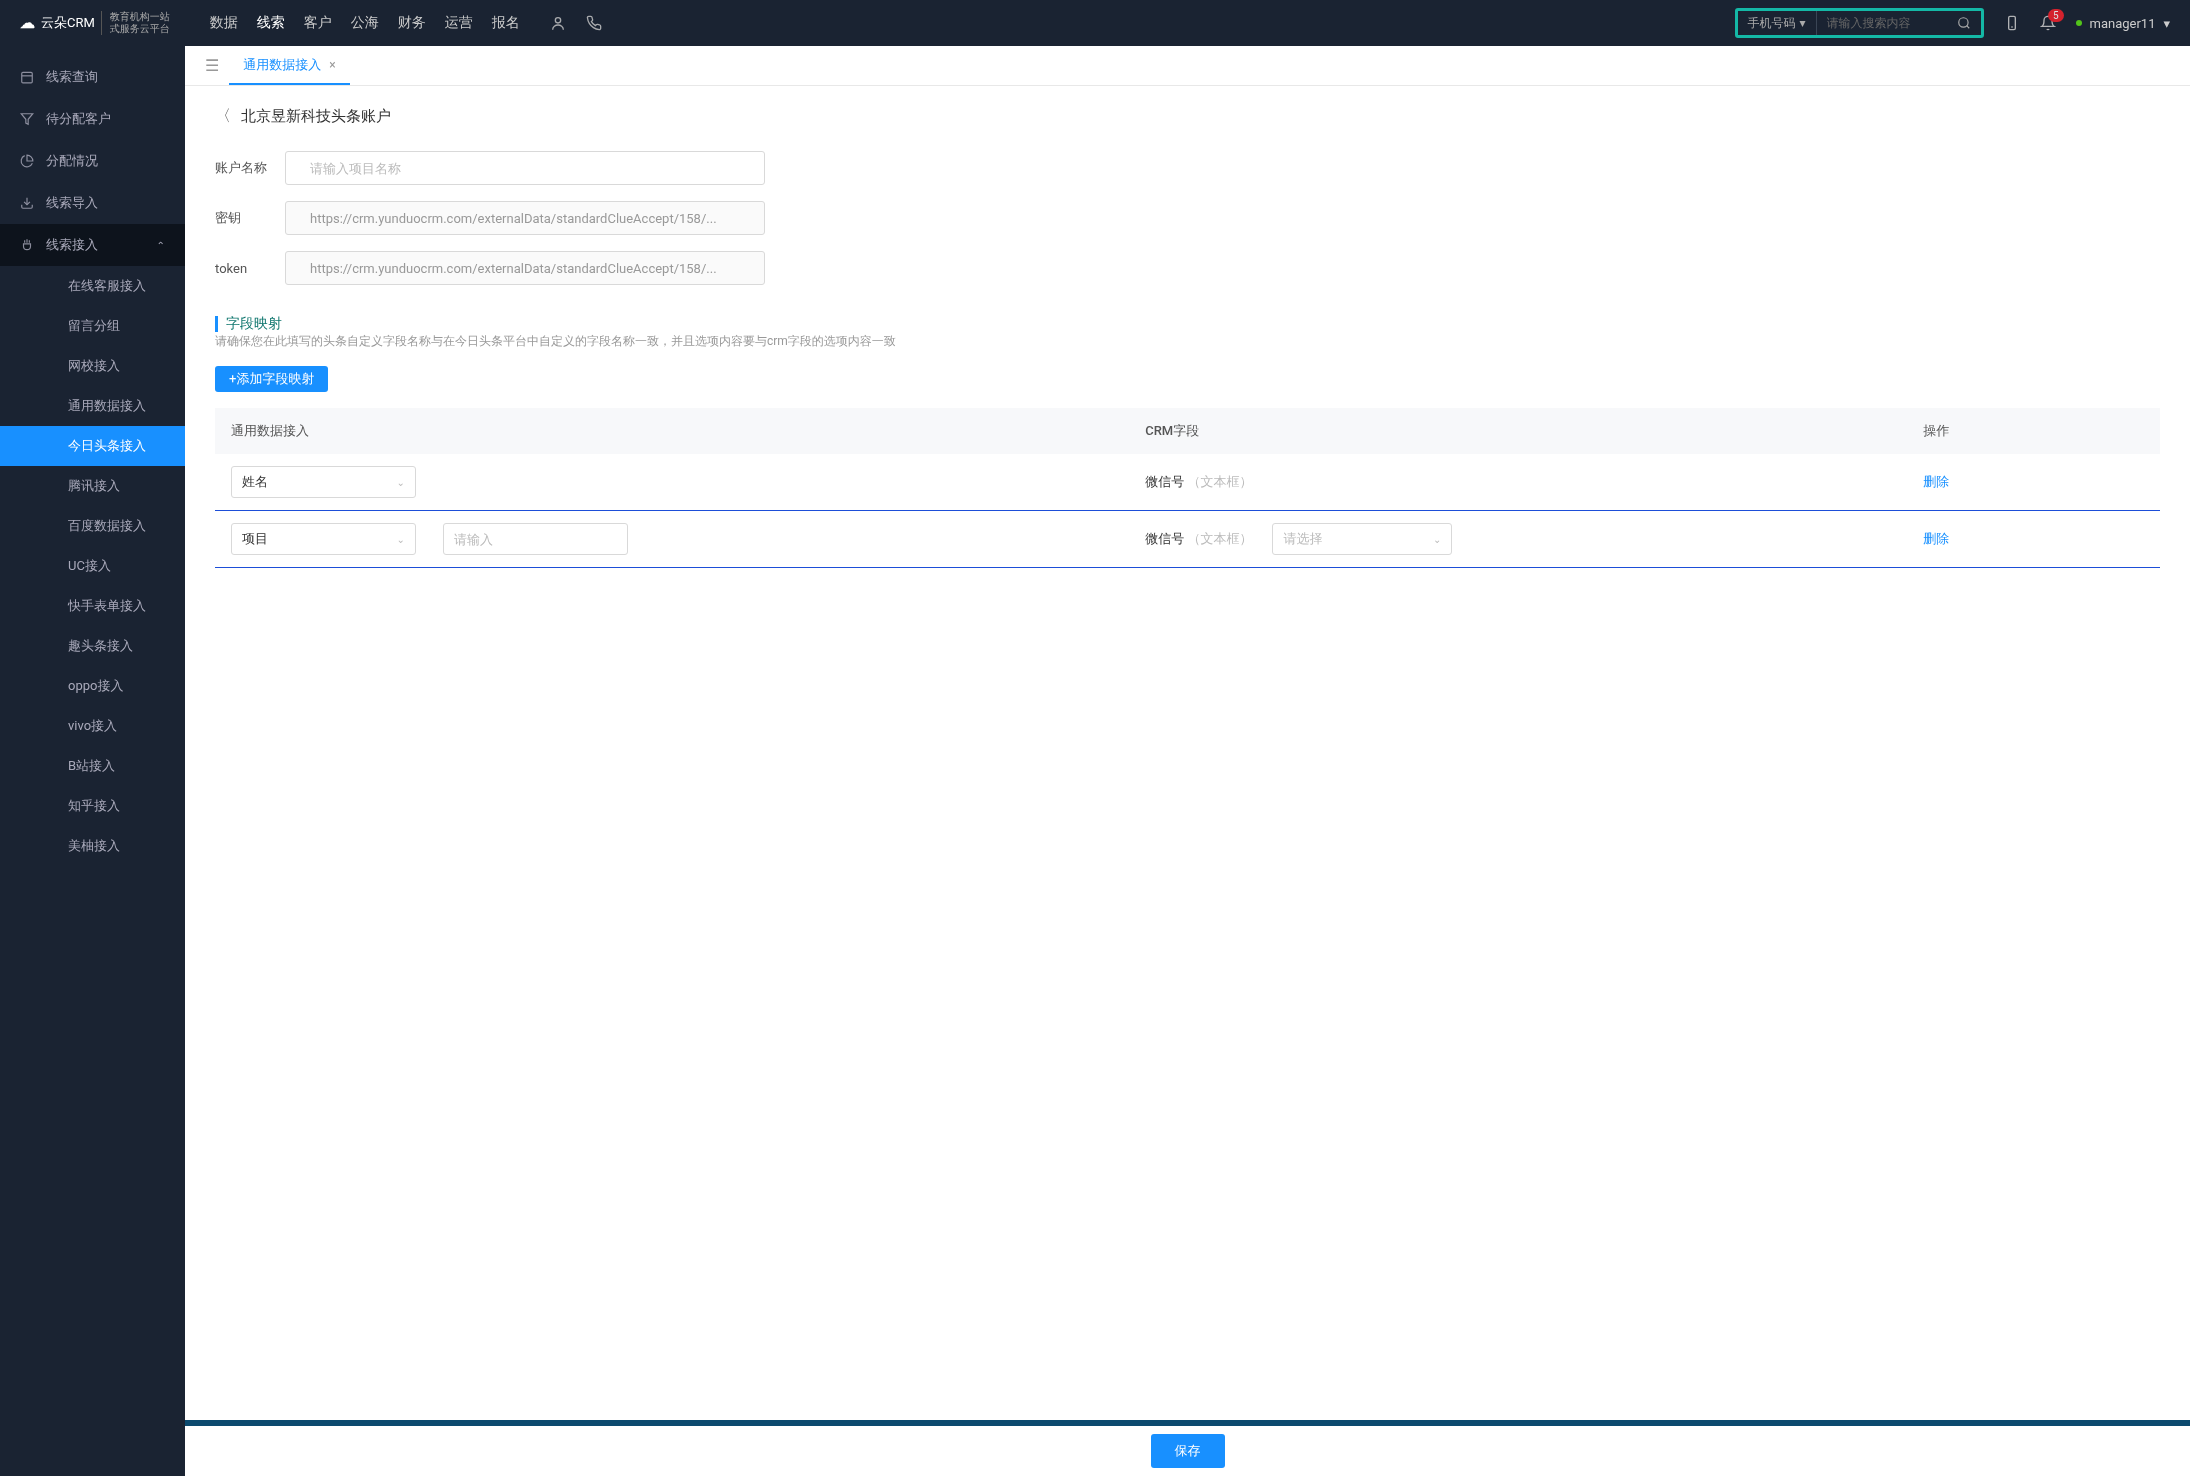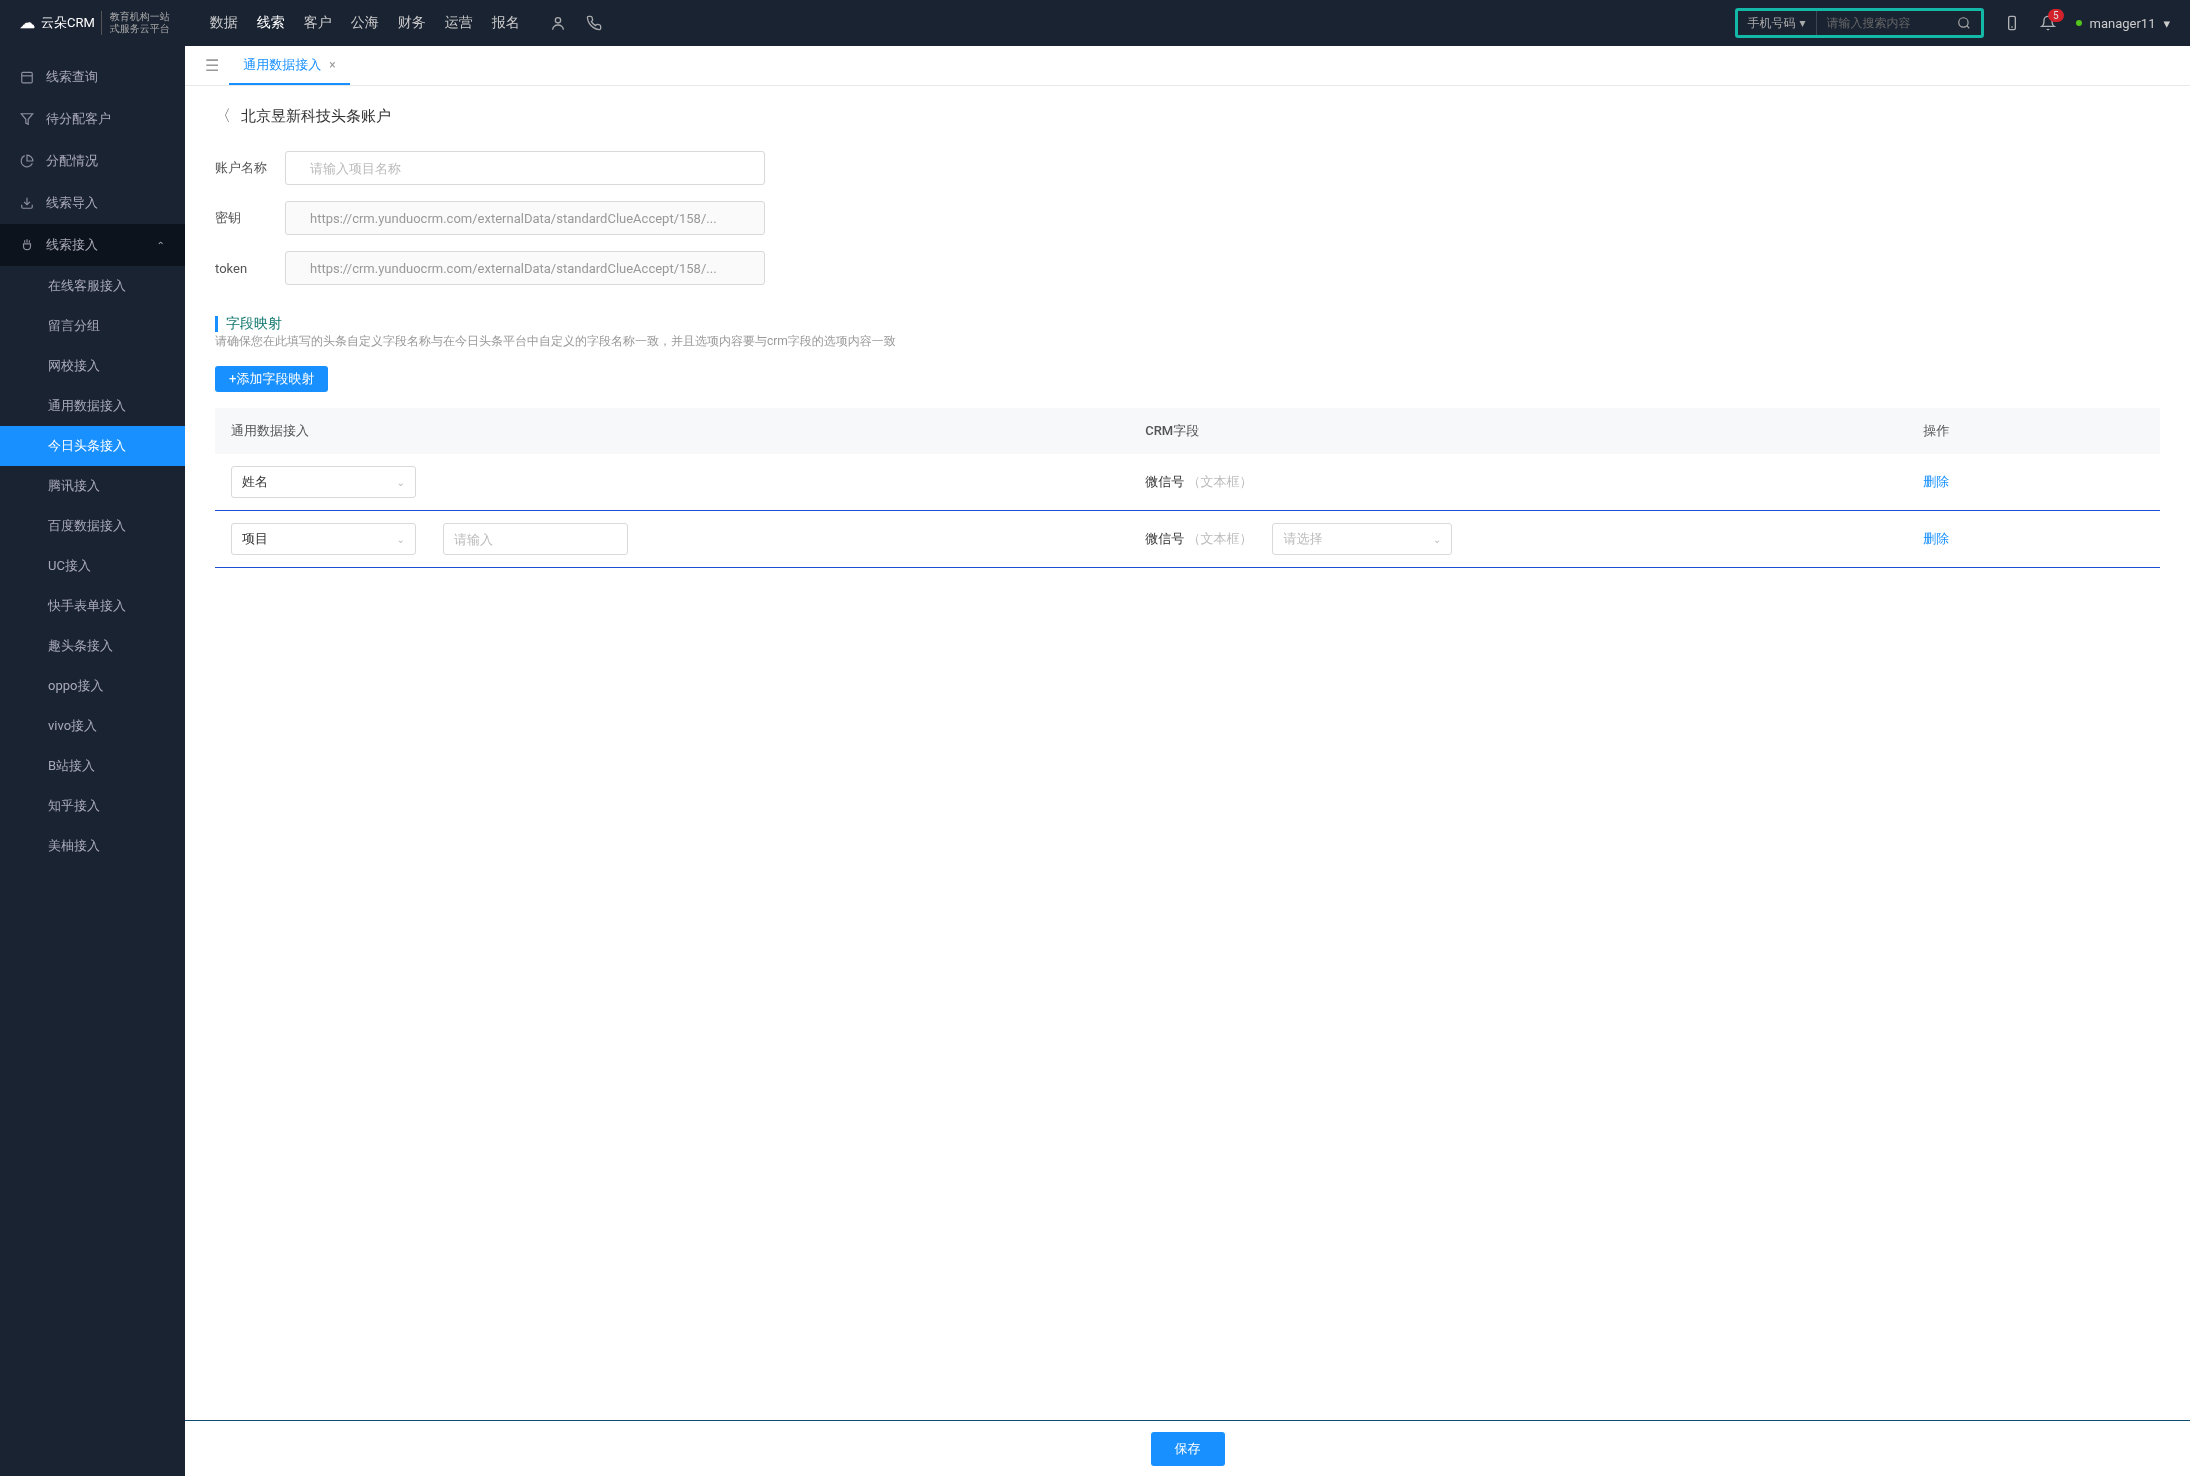--- a/index.html
+++ b/index.html
@@ -21,21 +21,21 @@
 .search-input::placeholder{color:#666}
 .search-btn{background:transparent;border:none;color:#aaa;padding:0 10px;cursor:pointer}
 .header-icon{position:relative;cursor:pointer;opacity:0.85}
 .badge{position:absolute;top:-6px;right:-8px;background:#f5222d;color:#fff;font-size:10px;border-radius:8px;padding:1px 5px;min-width:8px;text-align:center}
 .user{display:flex;align-items:center;gap:8px;color:#ccc;font-size:13px;cursor:pointer}
 .user-dot{width:6px;height:6px;background:#52c41a;border-radius:50%}
 .body{display:flex;flex:1;overflow:hidden}
 .sidebar{width:185px;background:#1a2332;color:#aab;overflow-y:auto;padding-top:10px}
 .side-item{display:flex;align-items:center;padding:12px 20px;font-size:13px;cursor:pointer;gap:12px}
 .side-item.expandable{background:#0d131c}
-.side-sub{padding-left:48px;font-size:13px;color:#aab;padding-top:11px;padding-bottom:11px;cursor:pointer}
+.side-sub{padding-left:68px;font-size:13px;color:#aab;padding-top:11px;padding-bottom:11px;cursor:pointer}
 .side-sub.active{background:#1890ff;color:#fff}
 .side-icon{width:14px;height:14px;opacity:0.8;flex-shrink:0}
 .expand-icon{margin-left:auto;font-size:10px}
 .main{flex:1;background:#fff;display:flex;flex-direction:column;overflow:hidden}
 .tabs{height:40px;border-bottom:1px solid #e8e8e8;display:flex;align-items:center;padding:0 10px}
 .tab-toggle{padding:0 10px;color:#999;cursor:pointer}
 .tab{display:flex;align-items:center;padding:0 14px;height:100%;font-size:13px;color:#1890ff;border-bottom:2px solid #1890ff;gap:8px;cursor:pointer}
 .tab-close{color:#999;font-size:12px;cursor:pointer}
 .content{flex:1;overflow-y:auto;padding:20px 30px 80px}
 .breadcrumb{display:flex;align-items:center;gap:10px;font-size:15px;color:#333;margin-bottom:24px;cursor:pointer}
@@ -55,21 +55,21 @@
 .table th{background:#f7f8fa;text-align:left;padding:14px 16px;font-size:13px;font-weight:500;color:#555}
 .table td{padding:12px 16px;border-bottom:1px solid #1d4ed8;font-size:13px;vertical-align:middle}
 .select{width:185px;height:32px;border:1px solid #d9d9d9;border-radius:3px;padding:0 10px;font-size:13px;background:#fff;display:flex;align-items:center;justify-content:space-between;cursor:pointer;color:#333}
 .select.ph{color:#bbb}
 .select-arrow{color:#bbb;font-size:10px}
 .cell-input{width:185px;height:32px;border:1px solid #d9d9d9;border-radius:3px;padding:0 10px;font-size:13px}
 .cell-input::placeholder{color:#bbb}
 .crm-text{color:#333}
 .crm-hint{color:#bbb}
 .link{color:#1890ff;cursor:pointer}
-.footer{position:fixed;bottom:0;left:185px;right:0;height:56px;background:#fff;border-top:1px solid #0c4a6e;display:flex;align-items:center;justify-content:center}
+.footer{position:fixed;bottom:0;left:185px;right:0;height:56px;background:#fff;border-top:6px solid #0c4a6e;display:flex;align-items:center;justify-content:center}
 .save-btn{background:#1890ff;color:#fff;border:none;padding:8px 24px;font-size:13px;border-radius:3px;cursor:pointer}
 svg{display:block}
 </style>
 </head>
 <body>
 
 <div class="app">
   <div class="header">
     <div class="logo">
       <span class="logo-icon">☁</span>

